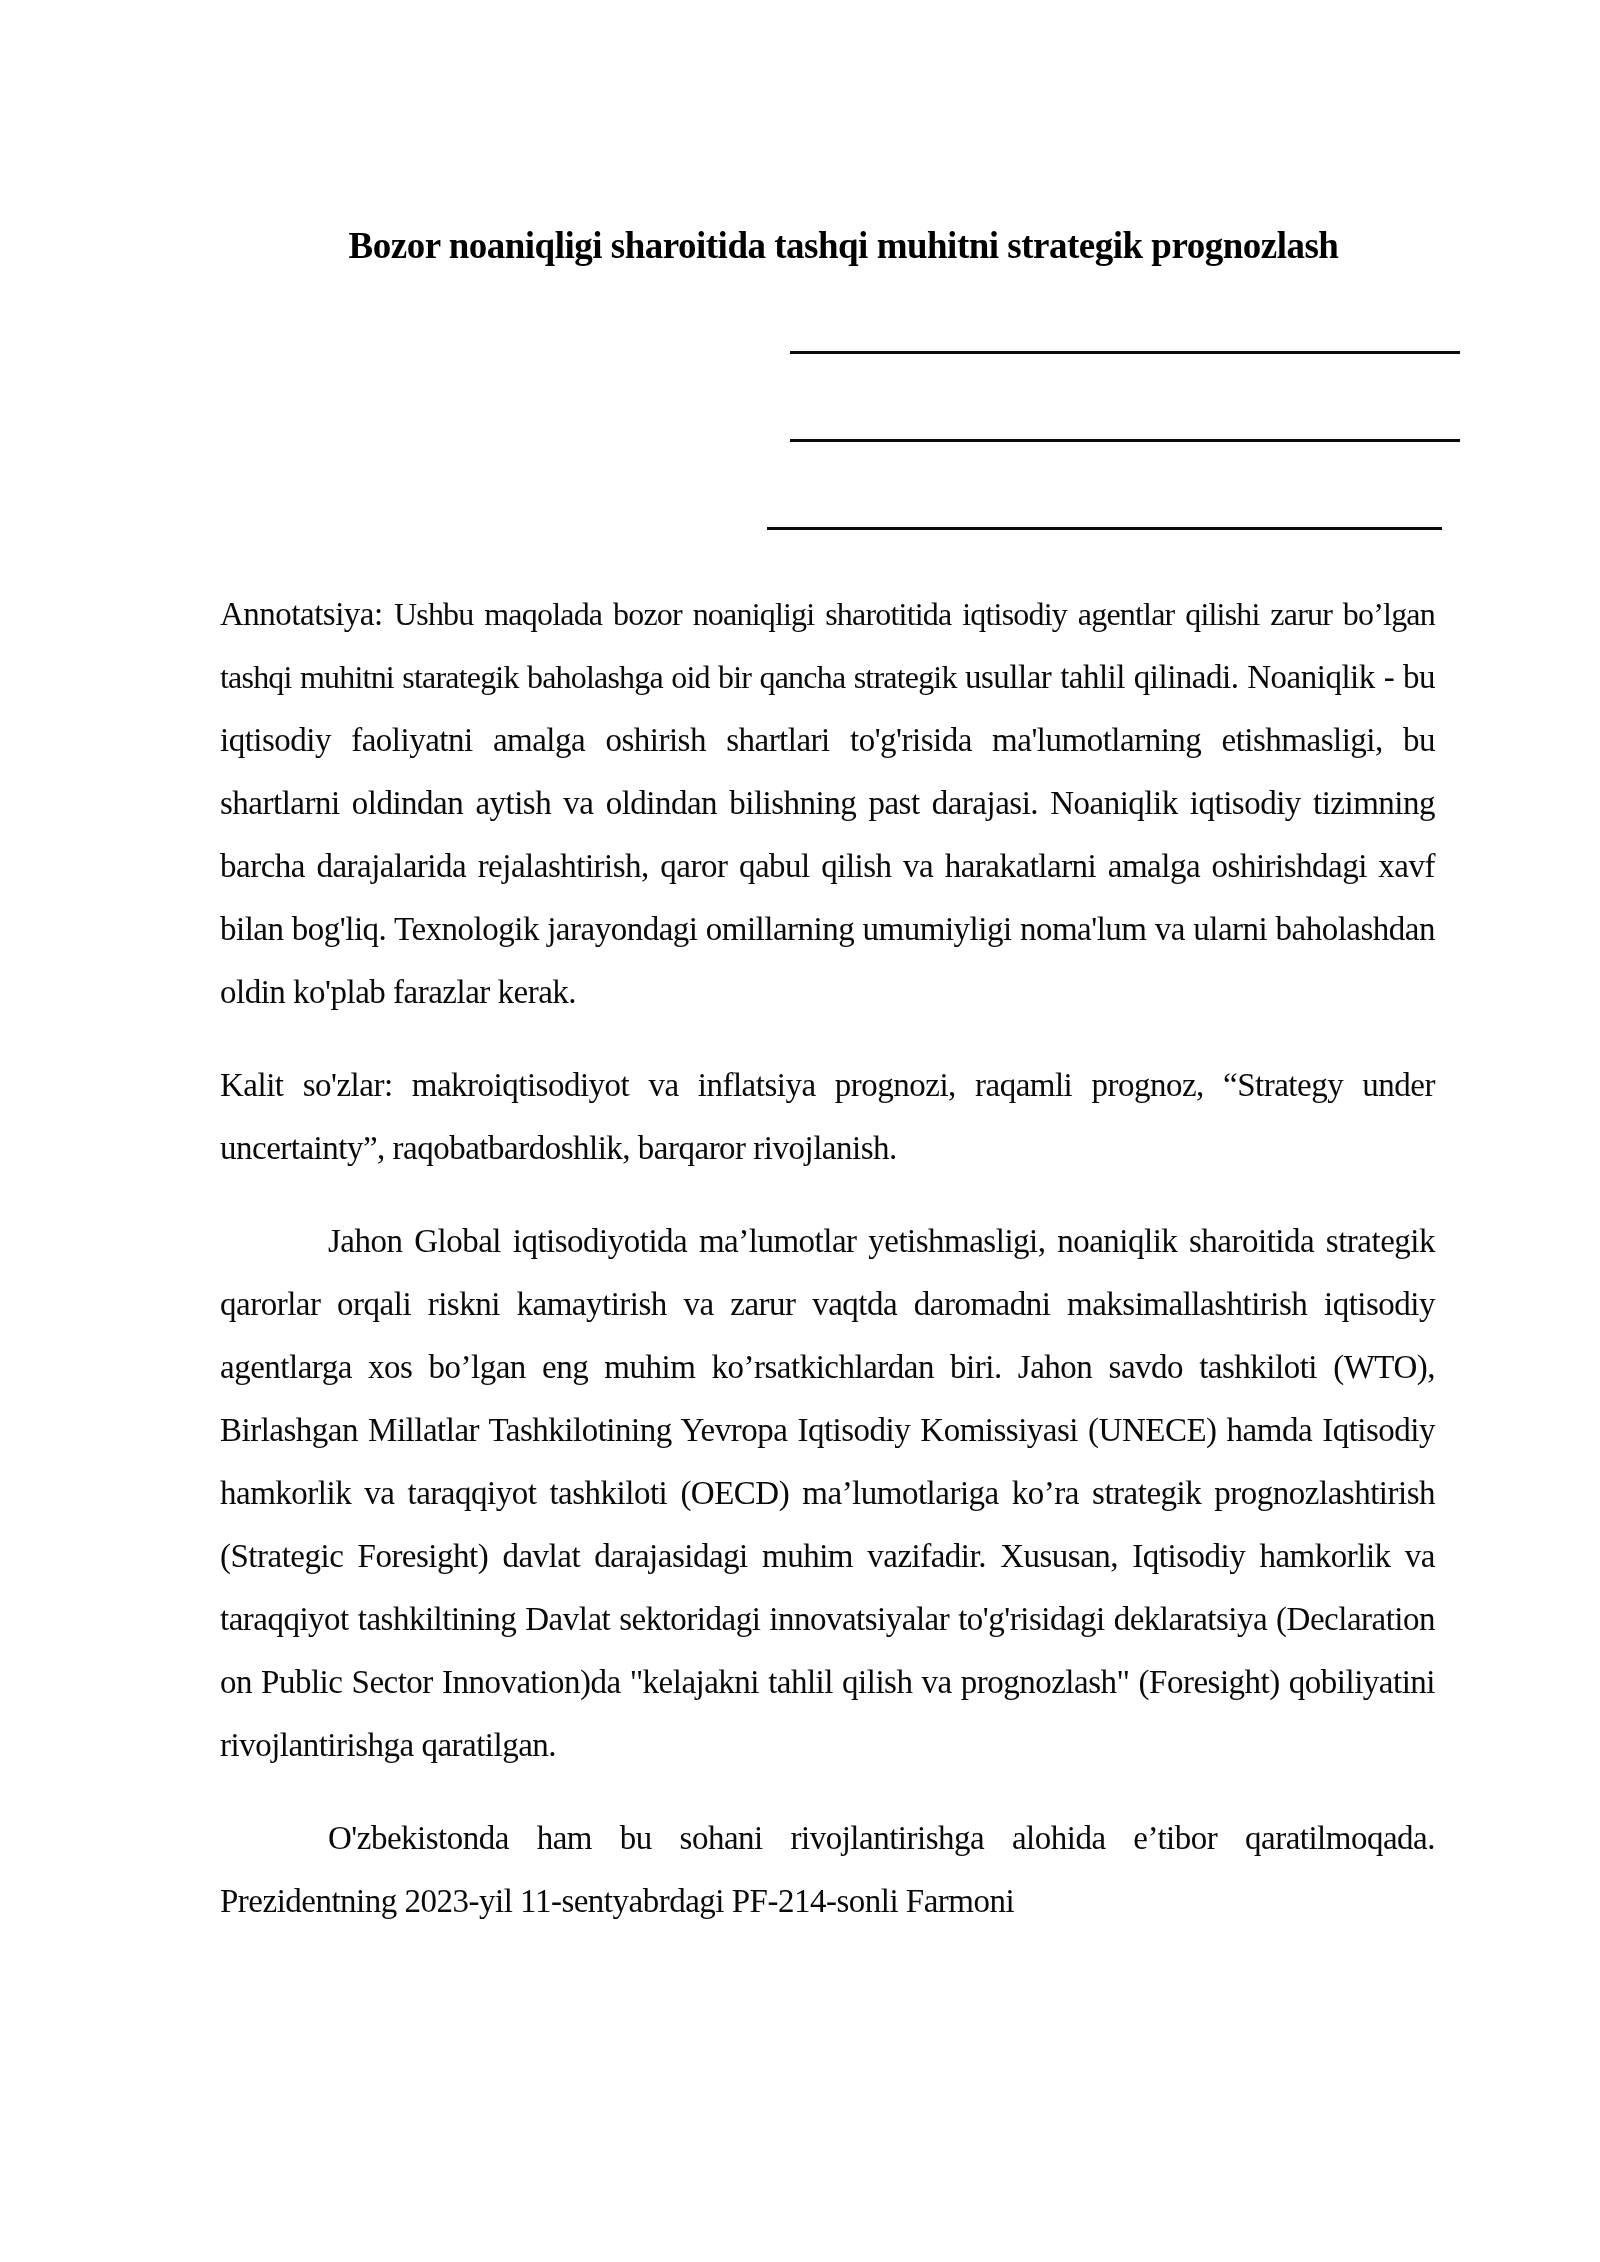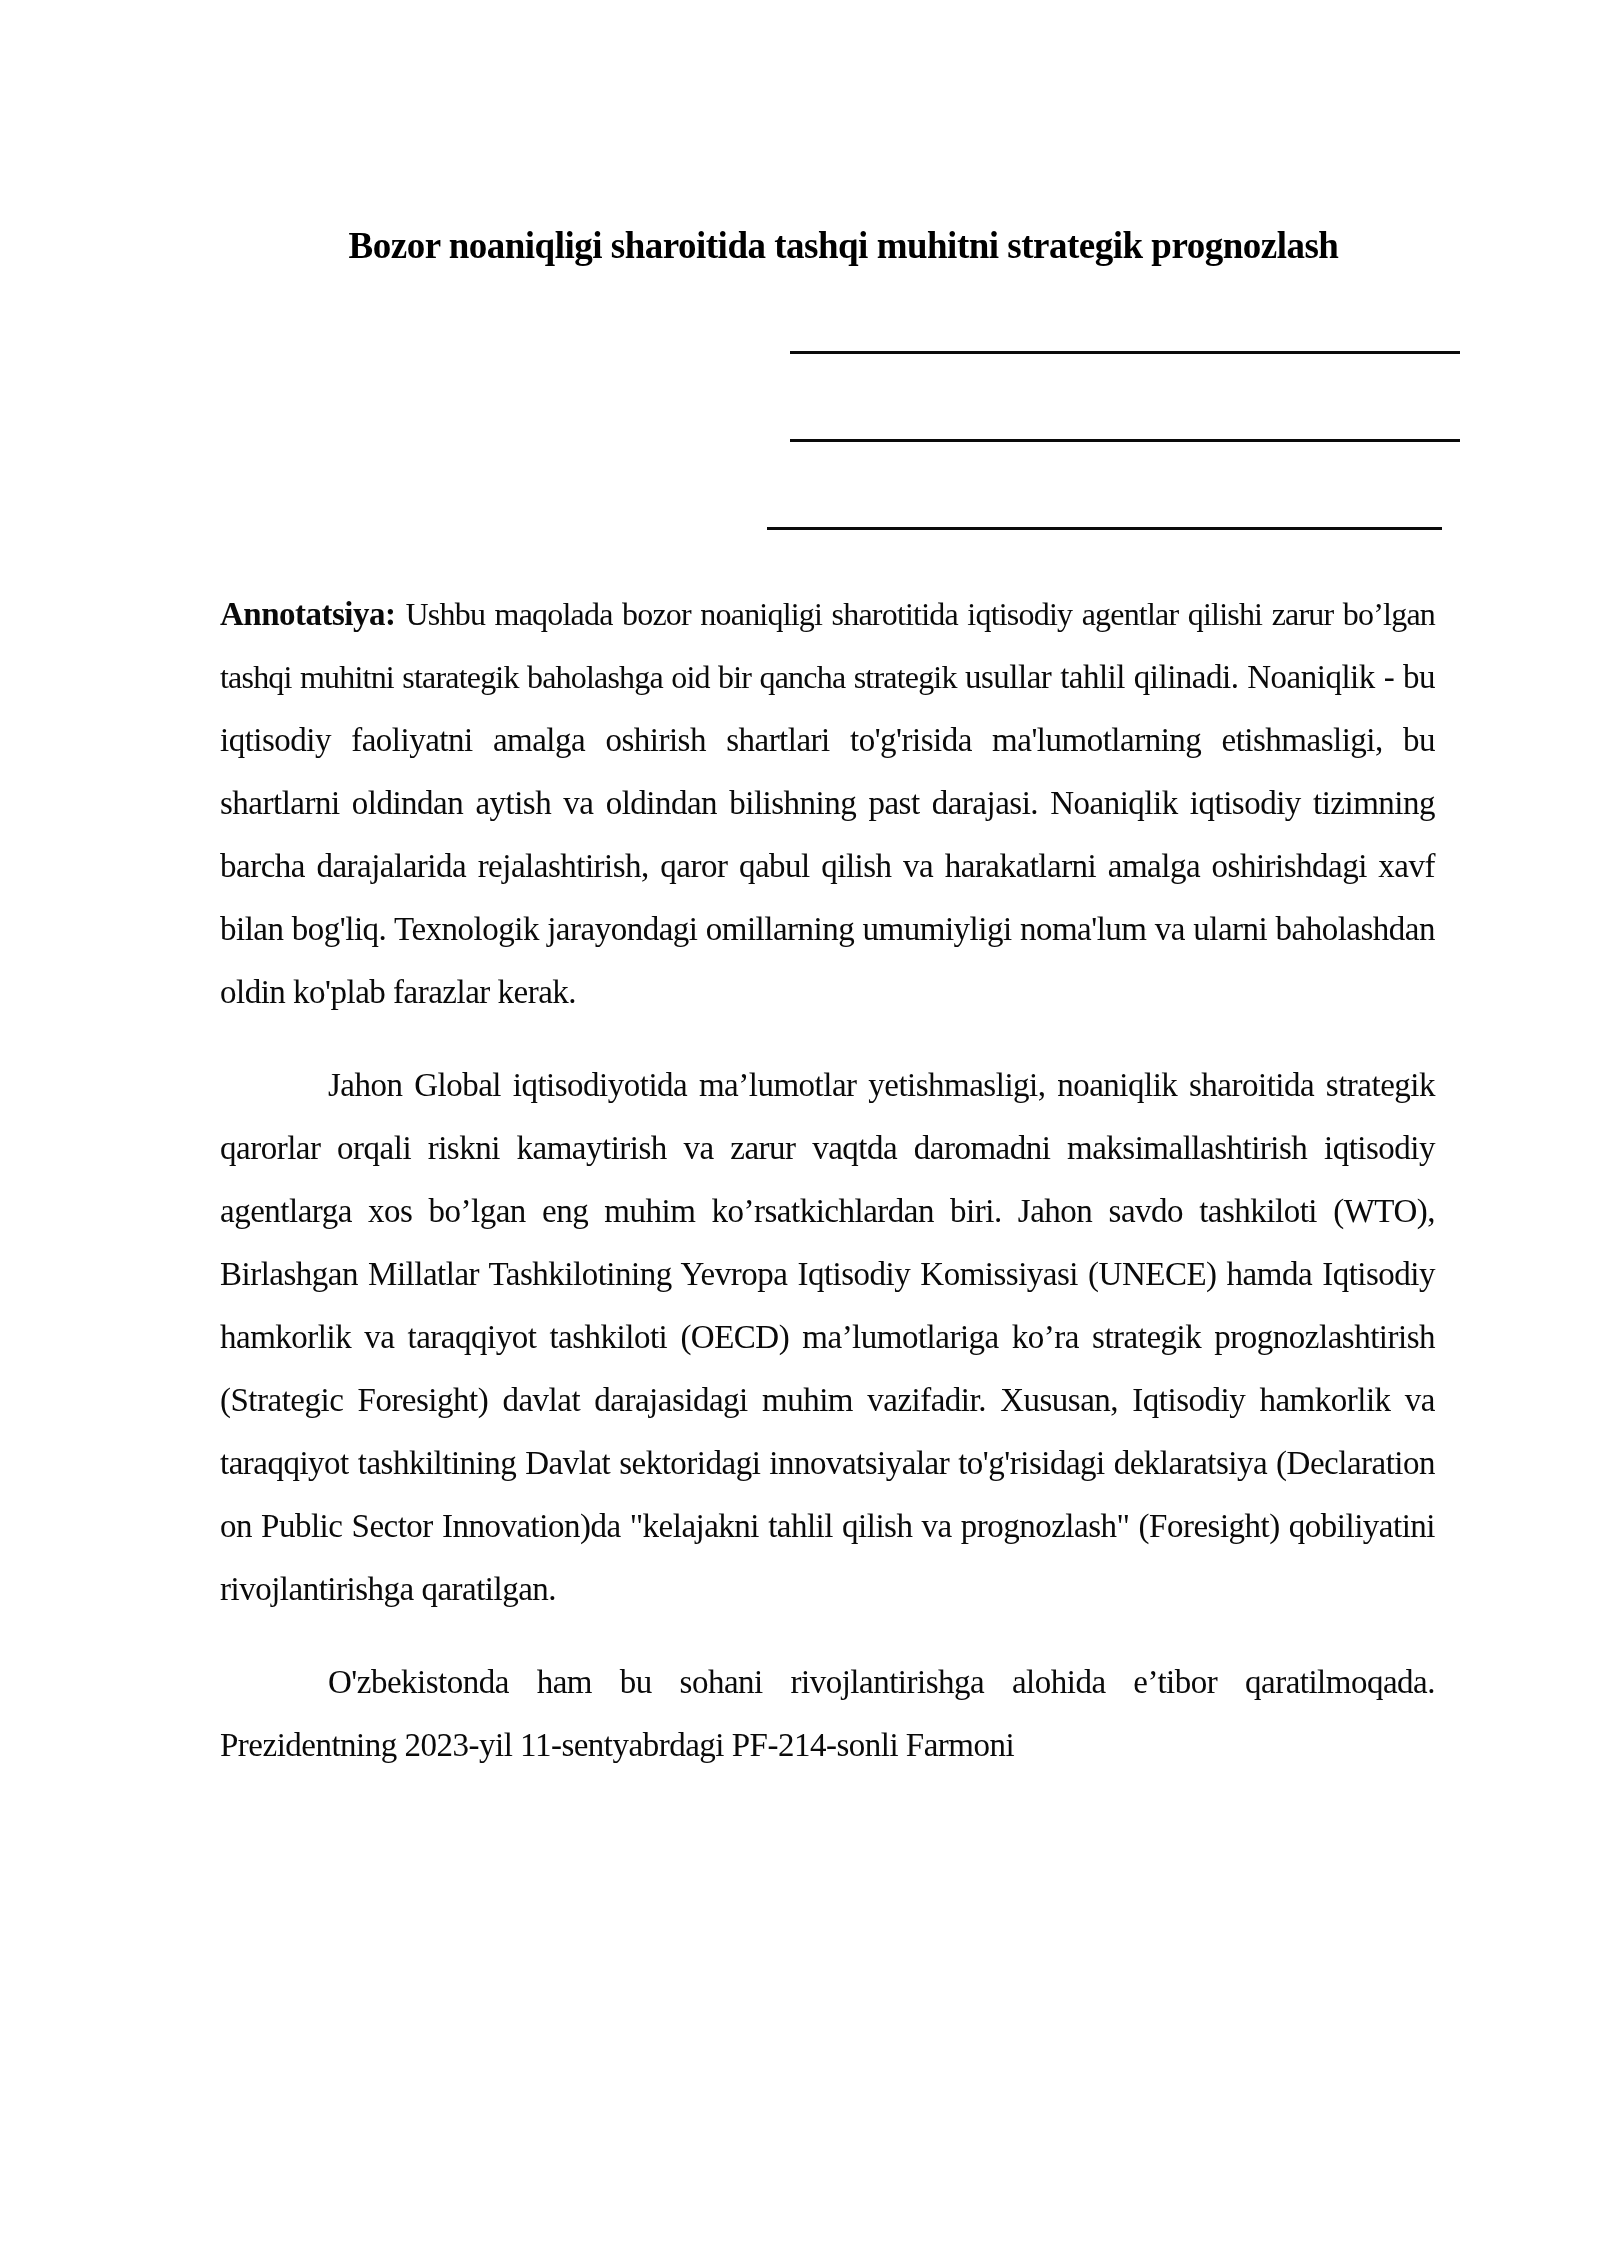--- a/index.html
+++ b/index.html
@@ -49,21 +49,21 @@
   p.body-par {
     margin: 0;
     font-size: 33px;
     line-height: 63px;
     letter-spacing: -0.5px;
     text-align: justify;
     color: #0a0a0a;
   }
   p.abstract { margin-top: 53px; }
   p.spaced  { margin-top: 30px; }
-  .b { font-weight: 700; }
+  .b { font-weight: 400; }
   .sans {
     font-family: Liberation Serif, serif;
     font-size: 32px;
     letter-spacing: -0.8px;
   }
   .indent { text-indent: 108px; font-family: Liberation Serif, serif; }
 </style>
 </head>
 <body>
 
@@ -72,19 +72,20 @@
   <h1 class="doc-title">Bozor noaniqligi sharoitida tashqi muhitni strategik prognozlash</h1>
 
   <div class="sig-block">
     <div class="sig-line"></div>
     <div class="sig-line"></div>
     <div class="sig-line last"></div>
   </div>
 
   <p class="body-par abstract"><span class="b">Annotatsiya: </span><span class="sans">Ushbu maqolada bozor noaniqligi sharotitida iqtisodiy agentlar qilishi zarur bo’lgan tashqi muhitni starategik baholashga oid bir qancha strategik </span><span>usullar tahlil qilinadi. Noaniqlik - bu iqtisodiy faoliyatni amalga oshirish shartlari to'g'risida ma'lumotlarning etishmasligi, bu shartlarni oldindan aytish va oldindan bilishning past darajasi. Noaniqlik iqtisodiy tizimning barcha darajalarida rejalashtirish, qaror qabul qilish va harakatlarni amalga oshirishdagi xavf bilan bog'liq. Texnologik jarayondagi omillarning umumiyligi noma'lum va ularni baholashdan oldin ko'plab farazlar kerak.</span></p>
 
+  <p class="body-par spaced"><span class="b">Kalit so'zlar: </span><span>makroiqtisodiyot va inflatsiya prognozi, raqamli prognoz, “Strategy under uncertainty”, raqobatbardoshlik, barqaror rivojlanish.</span></p>
 
 
   <p class="body-par spaced indent">Jahon Global iqtisodiyotida ma’lumotlar yetishmasligi, noaniqlik sharoitida strategik qarorlar orqali riskni kamaytirish va zarur vaqtda daromadni maksimallashtirish iqtisodiy agentlarga xos bo’lgan eng muhim ko’rsatkichlardan biri. Jahon savdo tashkiloti (WTO), Birlashgan Millatlar Tashkilotining Yevropa Iqtisodiy Komissiyasi (UNECE) hamda Iqtisodiy hamkorlik va taraqqiyot tashkiloti (OECD) ma’lumotlariga ko’ra strategik prognozlashtirish (Strategic Foresight) davlat darajasidagi muhim vazifadir. Xususan, Iqtisodiy hamkorlik va taraqqiyot tashkiltining Davlat sektoridagi innovatsiyalar to'g'risidagi deklaratsiya (Declaration on Public Sector Innovation)da "kelajakni tahlil qilish va prognozlash" (Foresight) qobiliyatini rivojlantirishga qaratilgan.</p>
 
   <p class="body-par spaced indent">O'zbekistonda ham bu sohani rivojlantirishga alohida e’tibor qaratilmoqada. Prezidentning 2023-yil 11-sentyabrdagi PF-214-sonli Farmoni</p>
 
 </div>
 
 </body></html>

